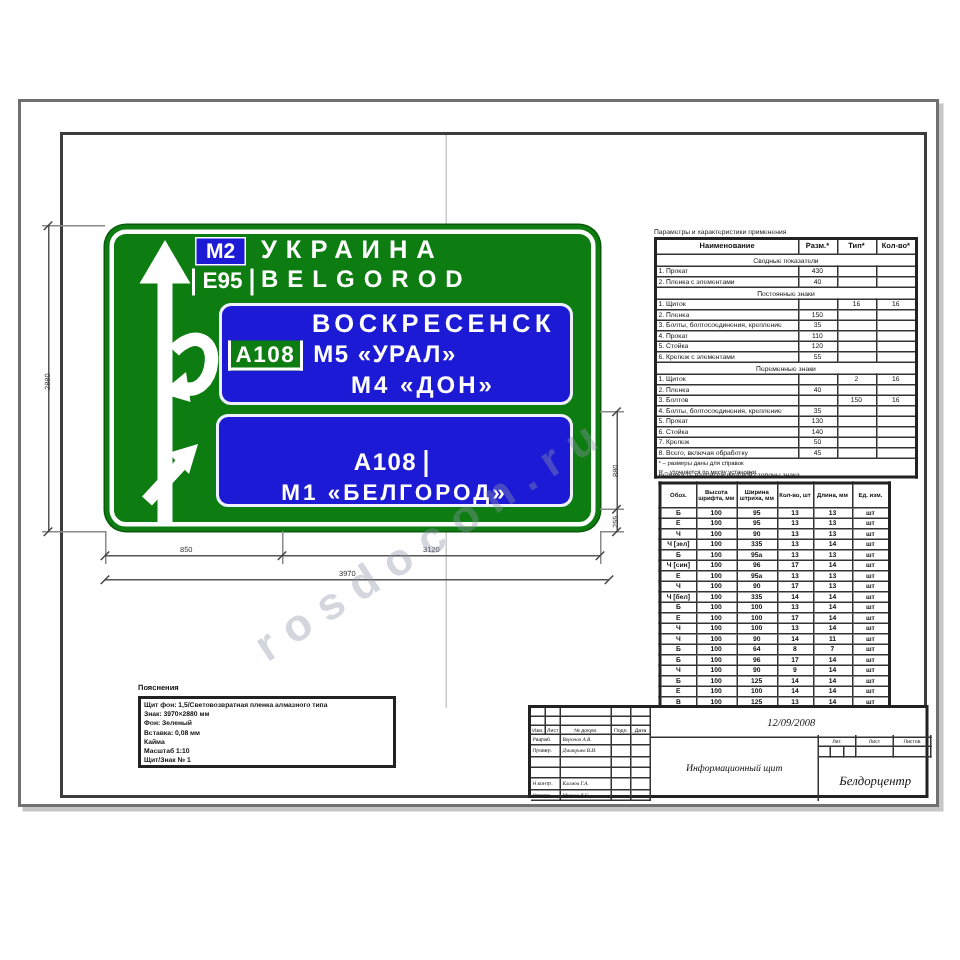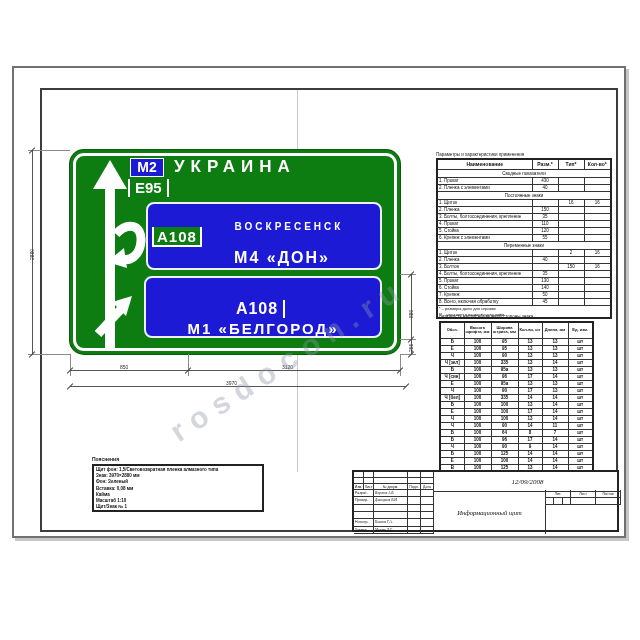--- a/index.html
+++ b/index.html
@@ -19,21 +19,21 @@
   .chip-m2 { position:absolute; left:60px; top:8px; width:34px; height:19px; background:#1c1ad4;
              border:1px solid #fff; font-weight:bold; font-size:14px; text-align:center; line-height:17px; }
   .city-ru { position:absolute; left:104px; top:7px; font-weight:bold; font-size:17px; letter-spacing:6px; }
   .chip-e95 { position:absolute; left:58px; top:29px; height:18px; border-left:2px solid #fff; border-right:2px solid #fff;
               padding:0 5px; font-weight:bold; font-size:15px; line-height:17px; }
   .city-en { position:absolute; left:104px; top:28px; font-weight:bold; font-size:16px; letter-spacing:6px; }
   .panel { position:absolute; background:#1c1ad4; border:2px solid #eef0ff; border-radius:8px; }
   .panel1 { left:76px; top:52px; width:236px; height:68px; }
   .panel2 { left:74px; top:126px; width:238px; height:62px; }
   .p-line { position:absolute; left:0; right:0; display:flex; align-items:center; font-weight:bold; white-space:nowrap; }
-  .p1-l1 { top:12px; height:20px; justify-content:center; padding-left:50px; font-size:10px; letter-spacing:3px; }
+  .p1-l1 { top:2px; height:20px; justify-content:center; padding-left:50px; font-size:17px; letter-spacing:3px; }
   .p1-l2 { top:22px; height:22px; justify-content:flex-start; padding-left:4px; font-size:16px; letter-spacing:1px; }
   .p1-l3 { top:44px; height:20px; justify-content:center; padding-left:36px; font-size:16px; letter-spacing:2px; }
   .p2-l1 { top:1px; height:19px; justify-content:center; font-size:15px; letter-spacing:4px; }
   .p2-l2 { top:20px; height:21px; justify-content:center; font-size:16px; letter-spacing:1px; }
   .p2-l3 { top:41px; height:19px; justify-content:center; font-size:15px; letter-spacing:2px; }
   .chip-a108 { background:#0d7c11; border-left:2px solid #fff; border-right:2px solid #fff; border-bottom:2px solid #fff;
                font-size:15px; font-weight:bold; padding:1px 3px 0 3px; margin-right:7px; }
   .a108-sep { border-right:2px solid #fff; padding-right:5px; margin-right:5px; }
 
   
@@ -91,25 +91,27 @@
       <polygon points="34,2 17,31 51,31" fill="#fff"></polygon>
       <path d="M 40,76 C 52,63 66,67 65,83 C 64,97 54,105 44,100" stroke="#fff" stroke-width="9" fill="none" stroke-linecap="butt"></path>
       <polygon points="31,104 48,90 51,110" fill="#fff"></polygon>
       <line x1="22" y1="176" x2="46" y2="150" stroke="#fff" stroke-width="9"></line>
       <polygon points="56,138 36,144 50,158" fill="#fff"></polygon>
     </svg>
 
     <div class="chip-m2">М2</div>
     <div class="city-ru">УКРАИНА</div>
     <div class="chip-e95">Е95</div>
+    <div class="city-en">BELGOROD</div>
 
     <div class="panel panel1">
       <div class="p-line p1-l1">ВОСКРЕСЕНСК</div>
       <div class="p-line p1-l2">
         <span class="chip-a108">А108</span>
+        <span>М5 «УРАЛ»</span>
       </div>
       <div class="p-line p1-l3">М4 «ДОН»</div>
     </div>
 
     <div class="panel panel2">
       <div class="p-line p2-l2">
         <span class="a108-sep">А108</span>
       </div>
       <div class="p-line p2-l3">М1 «БЕЛГОРОД»</div>
     </div>
@@ -526,14 +528,15 @@
         <div class="cell c-center" style="left: 192px; top: 18px; width: 25px; height: 8px; font-size: 3.5px;">Лит.</div>
         <div class="cell c-center" style="left: 217px; top: 18px; width: 25px; height: 8px; font-size: 3.5px;">Лист</div>
         <div class="cell c-center" style="left: 242px; top: 18px; width: 25px; height: 8px; font-size: 3.5px;">Листов</div>
         <div class="cell" style="left: 192px; top: 26px; width: 8.33px; height: 7px;"></div>
         <div class="cell" style="left: 200.33px; top: 26px; width: 8.33px; height: 7px;"></div>
         <div class="cell" style="left: 208.66px; top: 26px; width: 8.33px; height: 7px;"></div>
         <div class="cell c-center" style="left: 217px; top: 26px; width: 25px; height: 7px;"></div>
         <div class="cell c-center" style="left: 242px; top: 26px; width: 25px; height: 7px;"></div>
       </div>
 
+    <div class="cell c-center script" style="left:192px;top:33px;width:75px;height:29px;border:none;font-size:8.5px;">Белдорцентр</div>
   </div>
 </div>
 
 </body></html>

